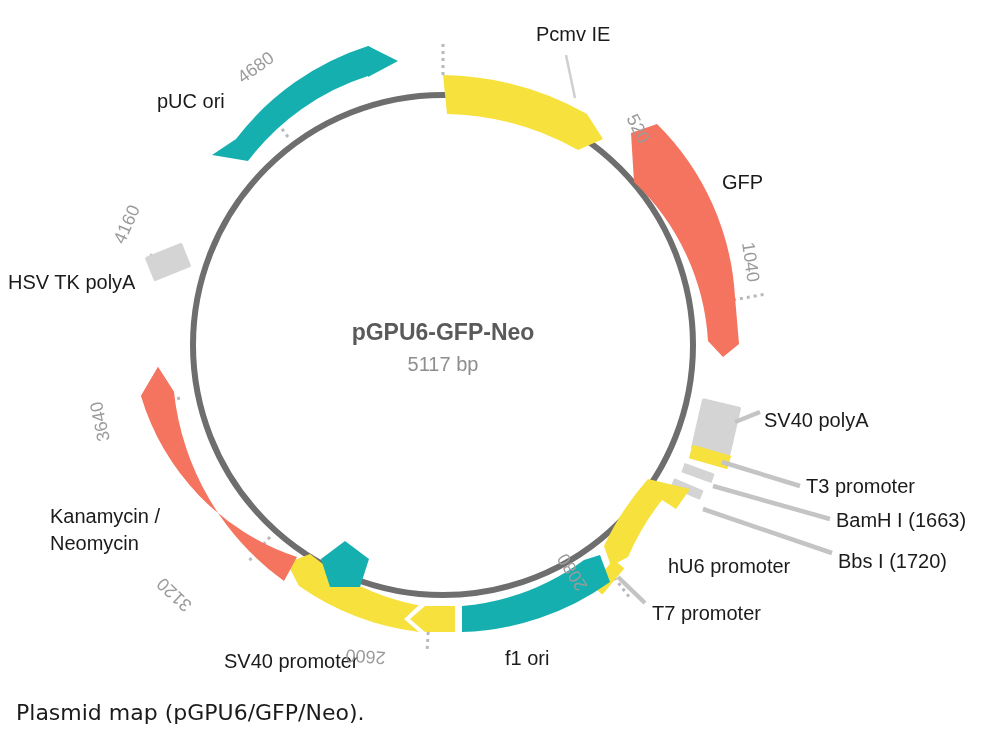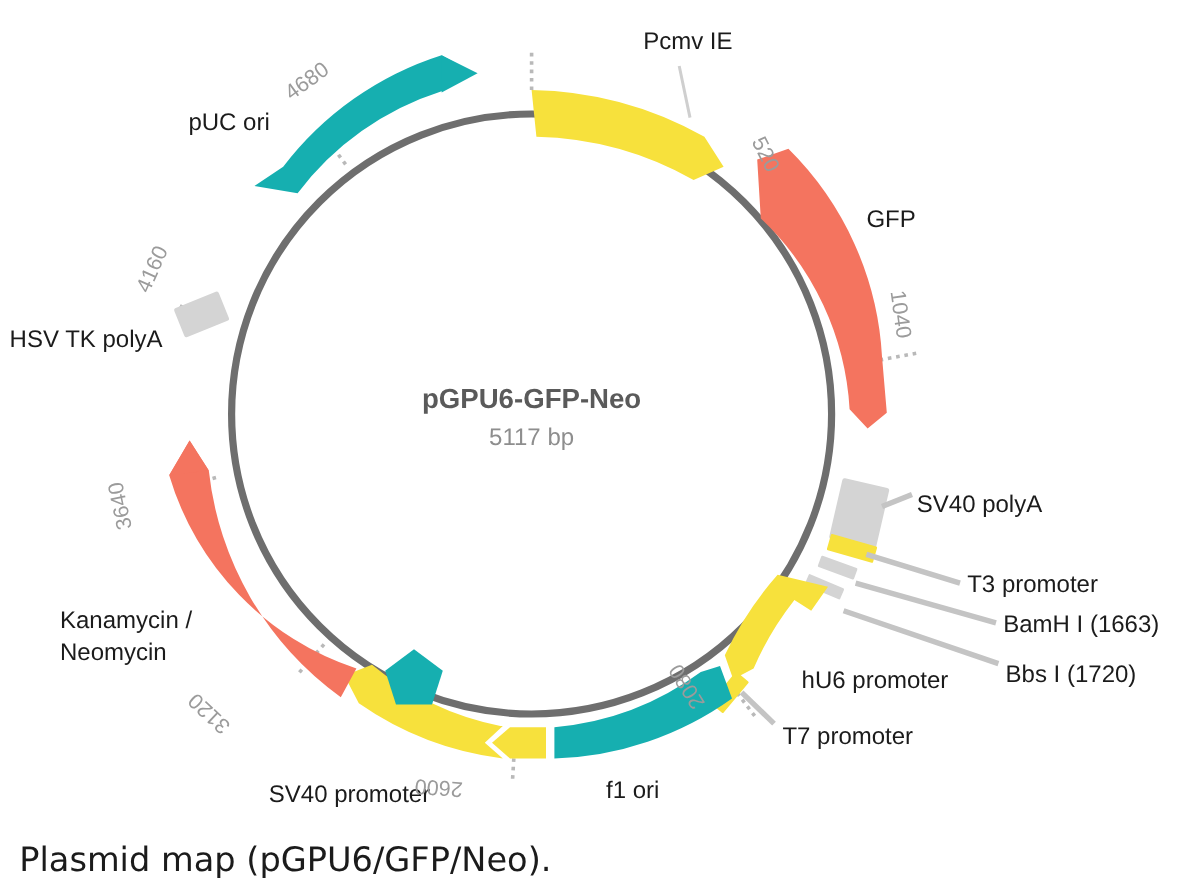--- a/index.html
+++ b/index.html
@@ -49,21 +49,21 @@
   .plasmid-size {
     font-family: "Liberation Sans", sans-serif;
     font-size: 20px;
     fill: #8e8e8e;
   }
   .caption-text {
     position: absolute;
     left: 16px;
     top: 700px;
     font-family: "DejaVu Sans", sans-serif;
-    font-size: 28px;
+    font-size: 22px;
     color: #1b1b1b;
     white-space: nowrap;
   }
   .leader {
     stroke: #c4c4c4;
     stroke-width: 4.5;
     stroke-linecap: butt;
     fill: none;
   }
   .backbone {

